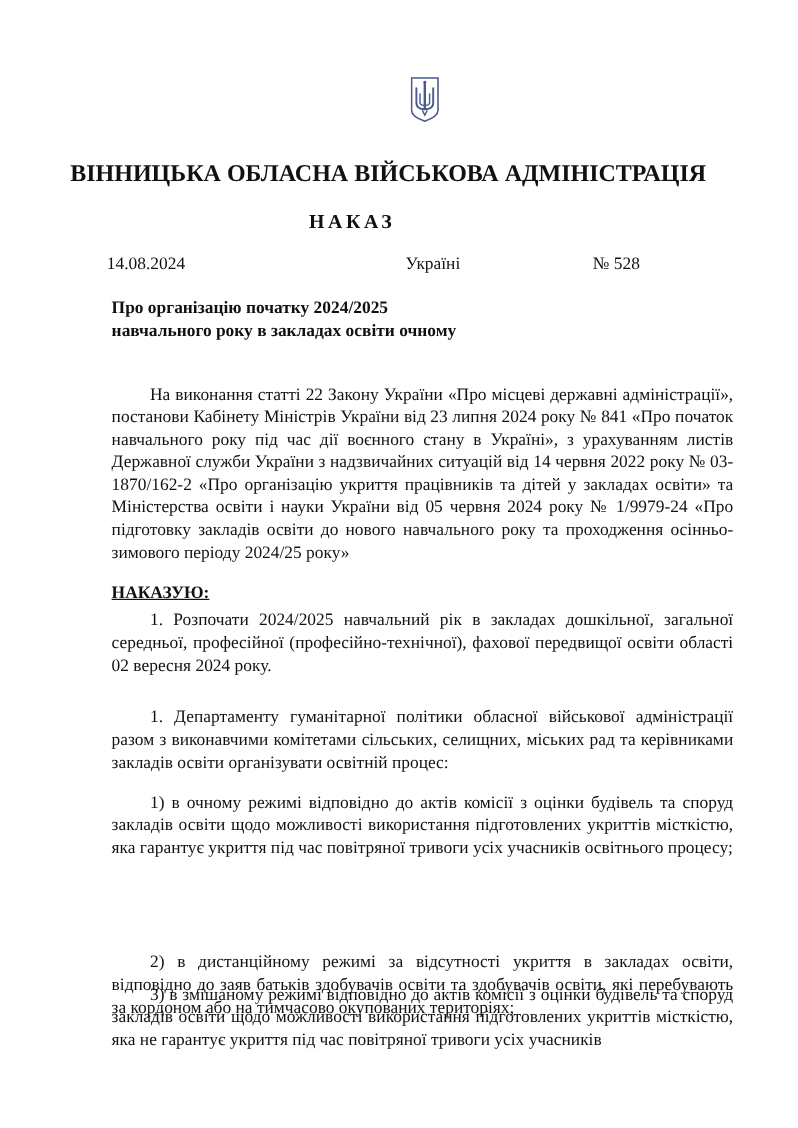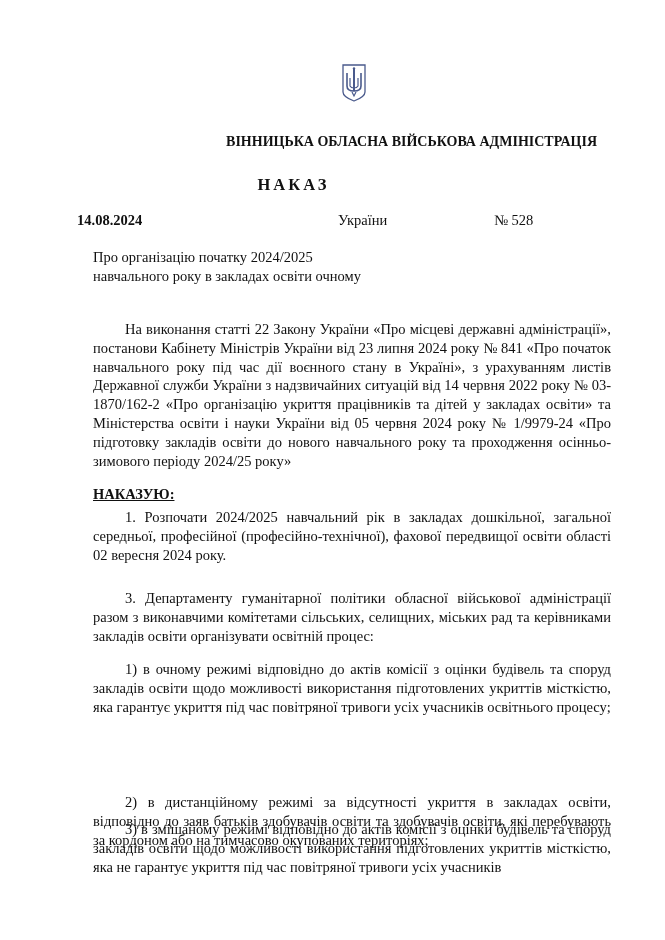--- a/index.html
+++ b/index.html
@@ -26,25 +26,25 @@
       left: 342px;
       top: 64px;
       width: 24px;
       height: 38px;
     }
     .org-title {
       position: absolute;
       left: 0;
       width: 597px;
       top: 134px;
-      text-align: right;
+      text-align: center;
       padding-left: 50px;
       box-sizing: border-box;
       font-weight: bold;
-      font-size: 14px;
+      font-size: 20px;
       letter-spacing: 0px;
     }
     .doc-type {
       position: absolute;
       left: 0;
       width: 537px;
       top: 175px;
       text-align: center;
       padding-left: 50px;
       box-sizing: border-box;
@@ -52,28 +52,28 @@
       font-size: 16.5px;
       letter-spacing: 3px;
     }
     .meta-row {
       position: absolute;
       top: 212px;
       left: 0;
       width: 665px;
       font-size: 14.5px;
     }
-    .meta-date { position: absolute; left: 77px; font-weight: bold; }
+    .meta-date { position: absolute; left: 89px; }
     .meta-city { position: absolute; left: 338px; }
     .meta-num  { position: absolute; left: 494px; }
     .subject {
       position: absolute;
       left: 93px;
       top: 248px;
-      font-weight: normal;
+      font-weight: bold;
       font-size: 14.5px;
       line-height: 19px;
     }
     .body-text {
       position: absolute;
       left: 93px;
       width: 518px;
       font-size: 14.5px;
       line-height: 18.8px;
       text-align: justify;
@@ -107,32 +107,32 @@
     <path d="M8 14 L8 22 Q9 24 12 24 Q15 24 16 22 L16 14" fill="none" stroke="#4a5a8c" stroke-width="1.2"></path>
     <path d="M10 28 L12 32 L14 28" fill="none" stroke="#4a5a8c" stroke-width="1.2"></path>
     <circle cx="12" cy="4.5" r="1.2" fill="#4a5a8c"></circle>
   </svg>
 
   <div class="org-title">ВІННИЦЬКА ОБЛАСНА ВІЙСЬКОВА АДМІНІСТРАЦІЯ</div>
   <div class="doc-type">НАКАЗ</div>
 
   <div class="meta-row">
     <span class="meta-date">14.08.2024</span>
-    <span class="meta-city">України</span>
+    <span class="meta-city">Україні</span>
     <span class="meta-num">№ 528</span>
   </div>
 
   <div class="subject">
     <div>Про організацію початку 2024/2025</div>
     <div>навчального року в закладах освіти очному</div>
   </div>
 
   <p class="body-text p-preamble">На виконання статті 22 Закону України «Про місцеві державні адміністрації», постанови Кабінету Міністрів України від 23 липня 2024 року № 841 «Про початок навчального року під час дії воєнного стану в Україні», з урахуванням листів Державної служби України з надзвичайних ситуацій від 14 червня 2022 року № 03-1870/162-2 «Про організацію укриття працівників та дітей у закладах освіти» та Міністерства освіти і науки України від 05 червня 2024 року № 1/9979-24 «Про підготовку закладів освіти до нового навчального року та проходження осінньо-зимового періоду 2024/25 року»</p>
 
   <div class="order-heading">НАКАЗУЮ:</div>
 
   <p class="body-text p1">1. Розпочати 2024/2025 навчальний рік в закладах дошкільної, загальної середньої, професійної (професійно-технічної), фахової передвищої освіти області 02 вересня 2024 року.</p>
-  <p class="body-text p2">3. Департаменту гуманітарної політики обласної військової адміністрації разом з виконавчими комітетами сільських, селищних, міських рад та керівниками закладів освіти організувати освітній процес:</p>
+  <p class="body-text p2">1. Департаменту гуманітарної політики обласної військової адміністрації разом з виконавчими комітетами сільських, селищних, міських рад та керівниками закладів освіти організувати освітній процес:</p>
   <p class="body-text p2-1">1) в очному режимі відповідно до актів комісії з оцінки будівель та споруд закладів освіти щодо можливості використання підготовлених укриттів місткістю, яка гарантує укриття під час повітряної тривоги усіх учасників освітнього процесу;</p>
   <p class="body-text p2-2">2) в дистанційному режимі за відсутності укриття в закладах освіти, відповідно до заяв батьків здобувачів освіти та здобувачів освіти, які перебувають за кордоном або на тимчасово окупованих територіях;</p>
   <p class="body-text p2-3">3) в змішаному режимі відповідно до актів комісії з оцінки будівель та споруд закладів освіти щодо можливості використання підготовлених укриттів місткістю, яка не гарантує укриття під час повітряної тривоги усіх учасників</p>
 
 </div>
 
 </body></html>

